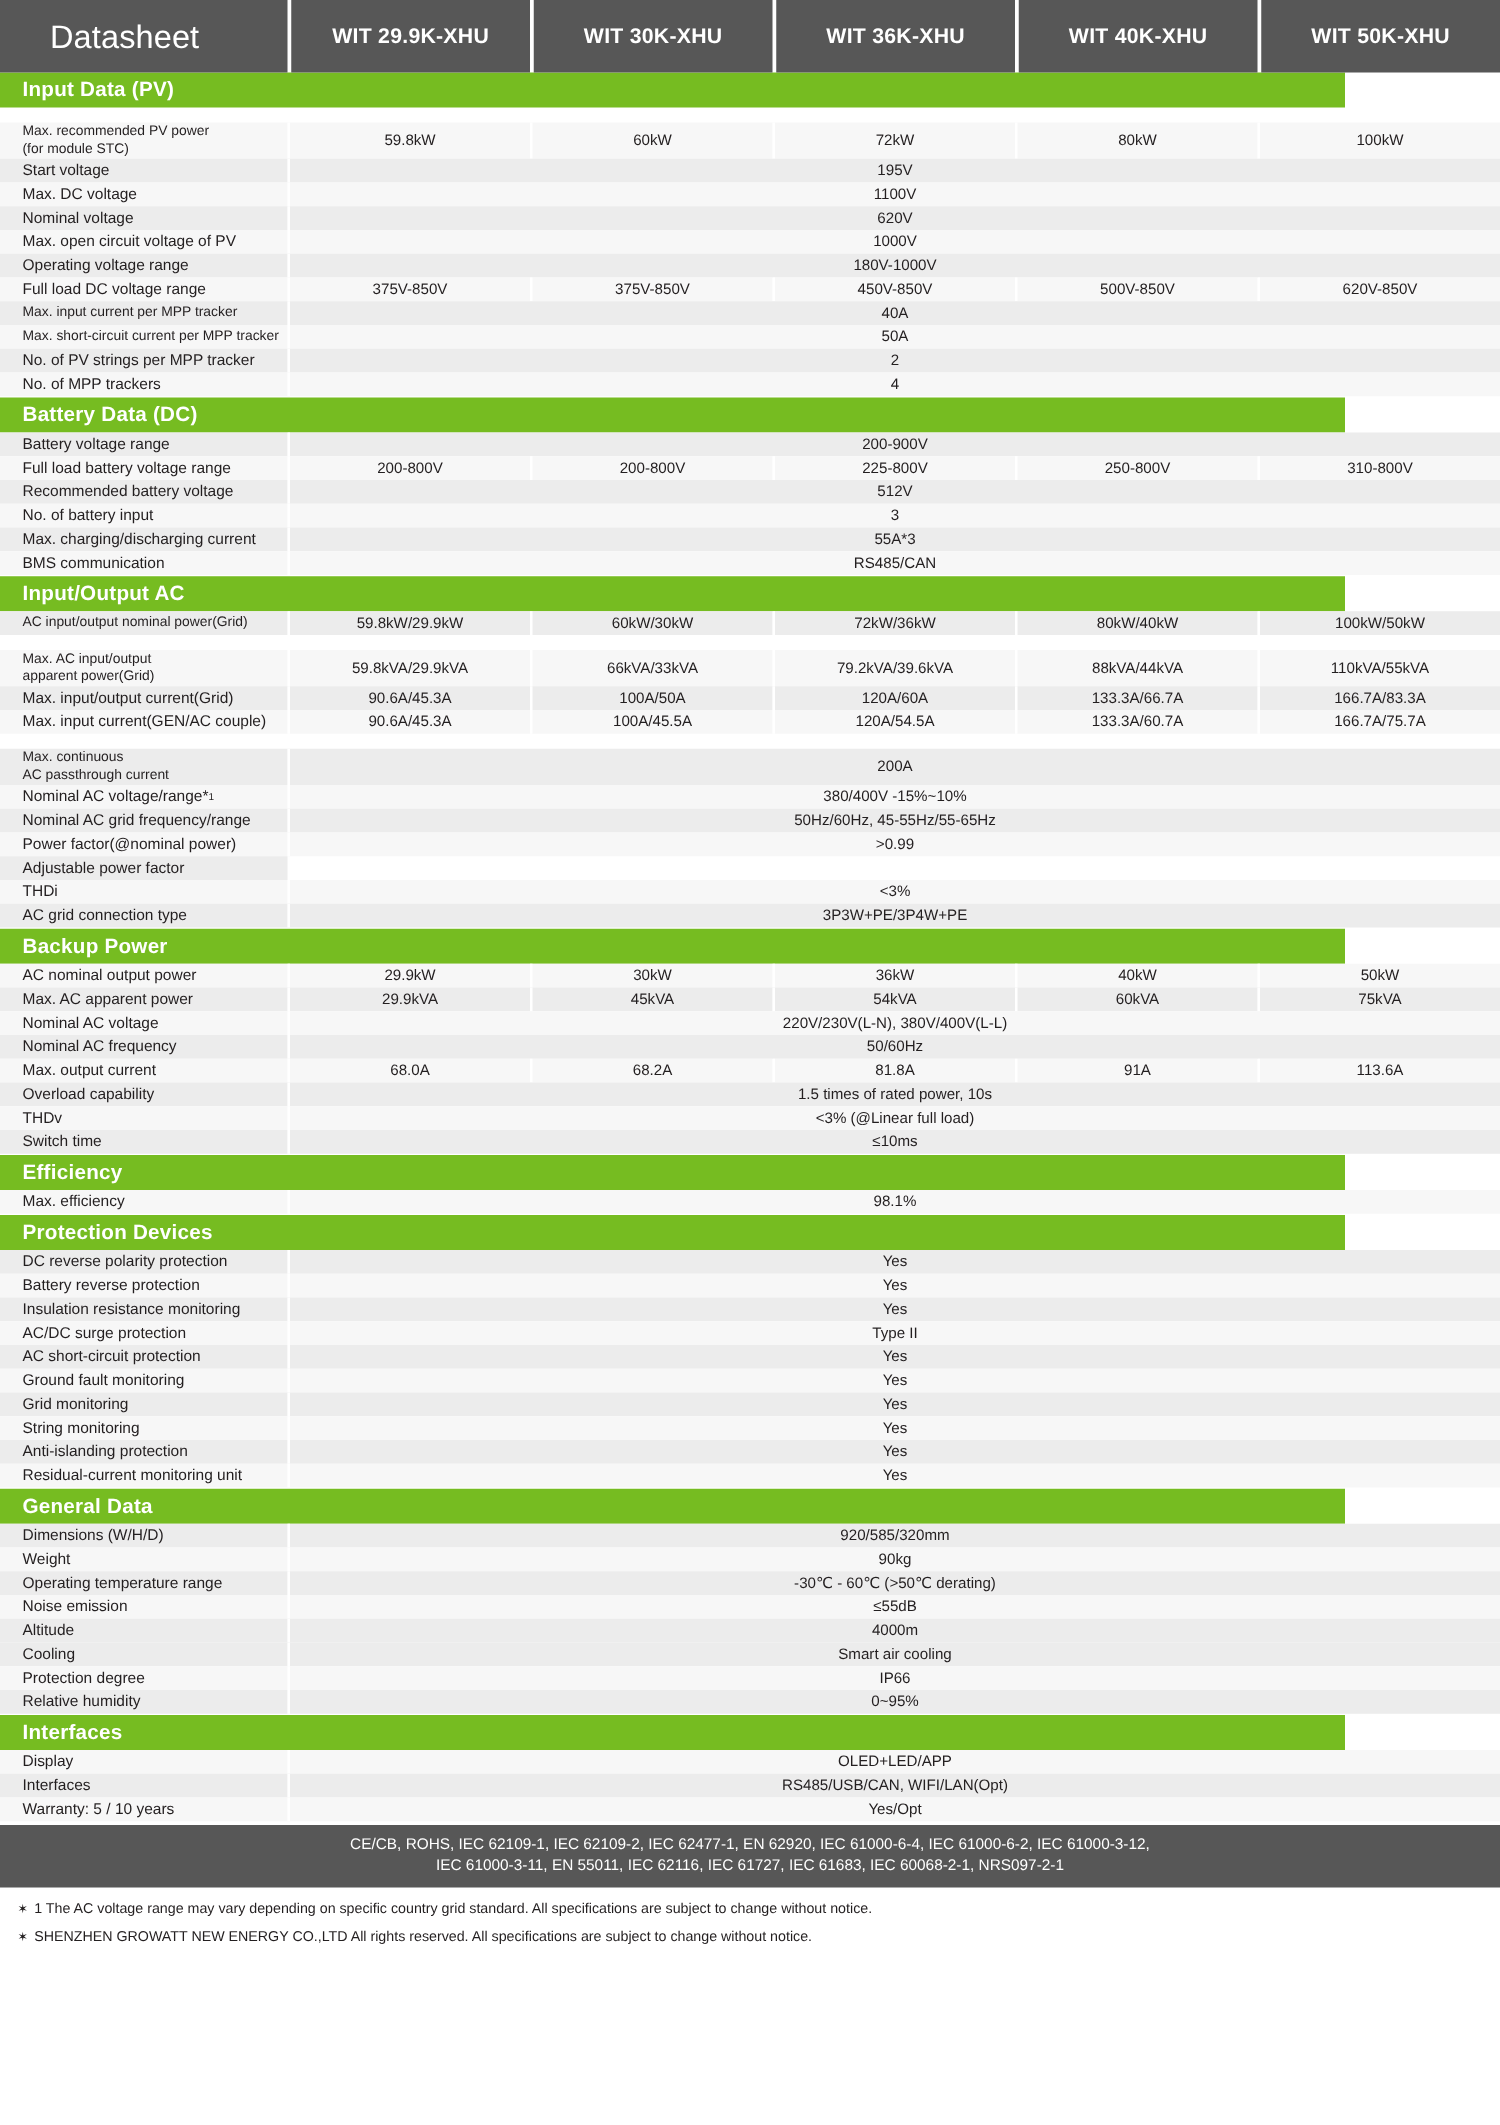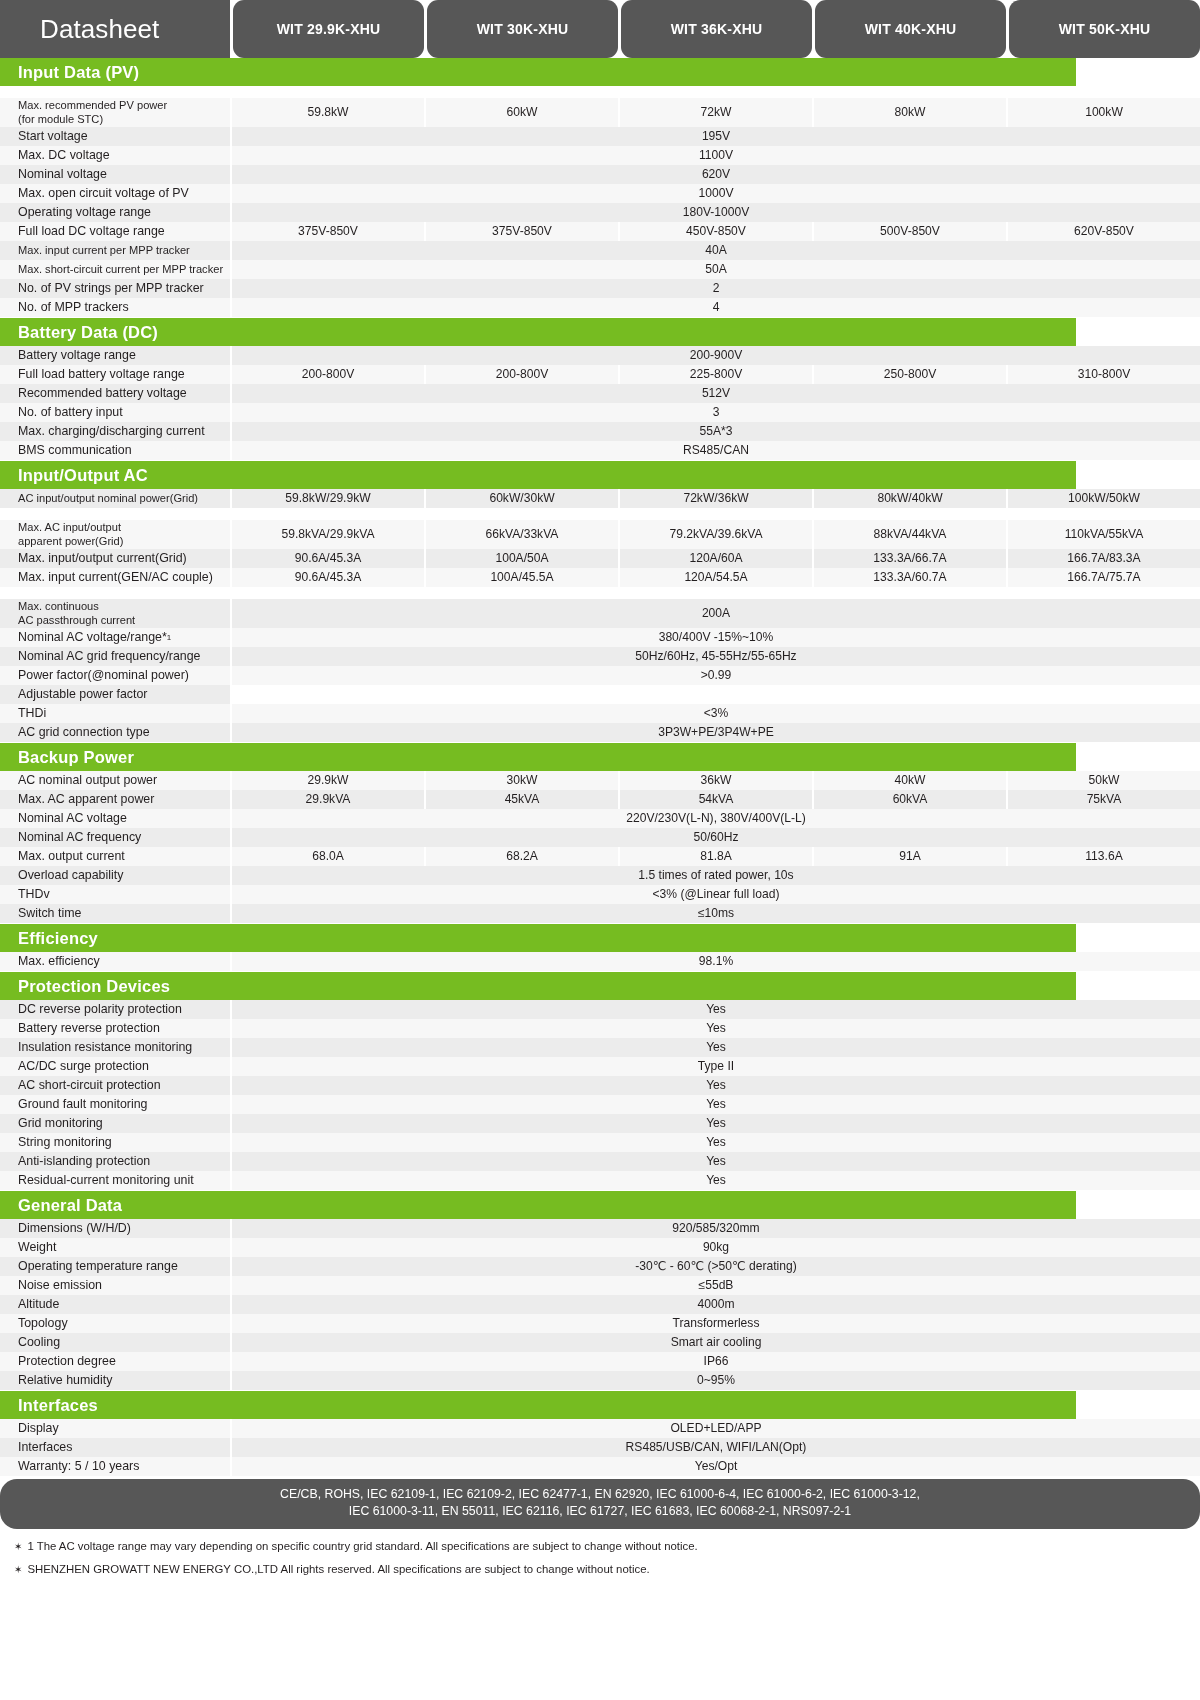--- a/index.html
+++ b/index.html
@@ -16,21 +16,21 @@
   .hdr{display:flex;width:1200px;height:58px;gap:3px;}
   .hdr-title{
     width:230px;background:#575757;color:#fff;
     display:flex;align-items:center;padding-left:40px;
     font-size:26px;font-weight:400;letter-spacing:.1px;
     box-sizing:border-box;
   }
   .hdr-col{
     flex:1;background:#575757;color:#fff;
     display:flex;align-items:center;justify-content:center;
-    font-size:14px;font-weight:700;letter-spacing:.2px;border-radius:11px;
+    font-size:17px;font-weight:700;letter-spacing:.2px;
   }
 
   
   .band{
     height:28px;background:#76bc21;color:#ffffff;
     display:flex;align-items:center;padding-left:18px;
     font-size:16.5px;font-weight:700;letter-spacing:.2px;
     box-sizing:border-box;width:1076px;
   }
   .band.sp{margin-top:1px;}
@@ -60,21 +60,20 @@
   .h2line{height:29px;margin-top:12px;}
 
   sup{font-size:8px;vertical-align:super;line-height:0;}
 
   
   .cert{
     background:#575757;color:#ffffff;
     text-align:center;font-size:12.3px;line-height:1.42;
     padding:7px 40px 8px 40px;box-sizing:border-box;width:1200px;
     margin-top:3px;
-    border-radius:17px;
   }
   
   .notes{padding:11px 14px 0 14px;}
   .note{
     font-size:11.4px;color:#231f20;line-height:1.2;
     margin-bottom:9px;display:flex;align-items:flex-start;
   }
   .note .star{margin-right:5px;font-size:10px;line-height:1.35;}
 </style>
 </head>
@@ -439,26 +438,20 @@
       <div class="row h1line">
         <div class="lbl">Noise emission</div>
         <div class="cells">
           <div class="cell full">≤55dB</div>
         </div>
       </div>
       <div class="row alt h1line">
         <div class="lbl">Altitude</div>
         <div class="cells">
           <div class="cell full">4000m</div>
-        </div>
-      </div>
-      <div class="row h1line">
-        <div class="lbl">Topology</div>
-        <div class="cells">
-          <div class="cell full">Transformerless</div>
         </div>
       </div>
       <div class="row alt h1line">
         <div class="lbl">Cooling</div>
         <div class="cells">
           <div class="cell full">Smart air cooling</div>
         </div>
       </div>
       <div class="row h1line">
         <div class="lbl">Protection degree</div>

